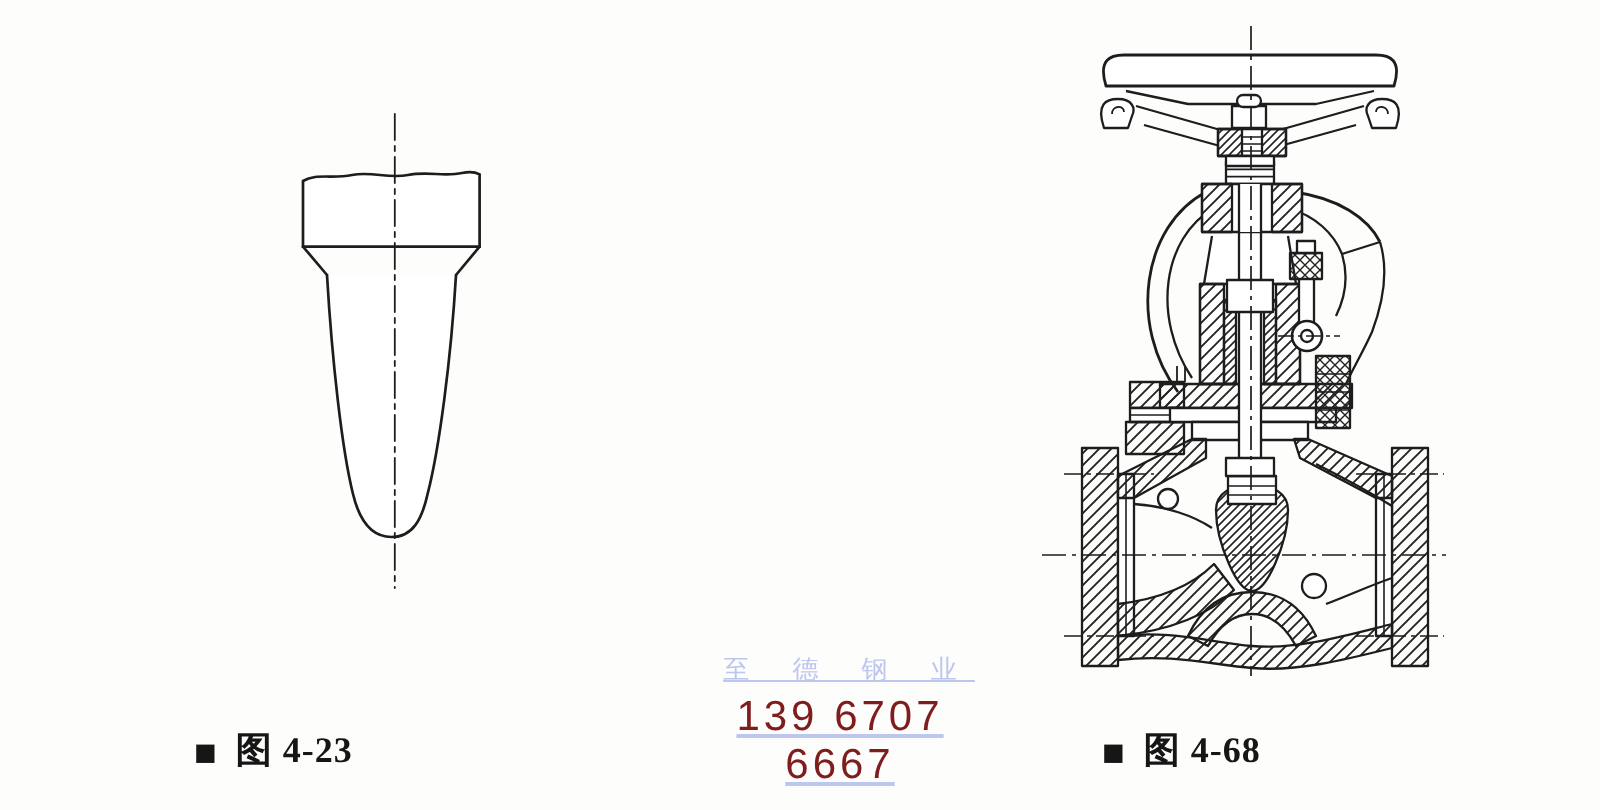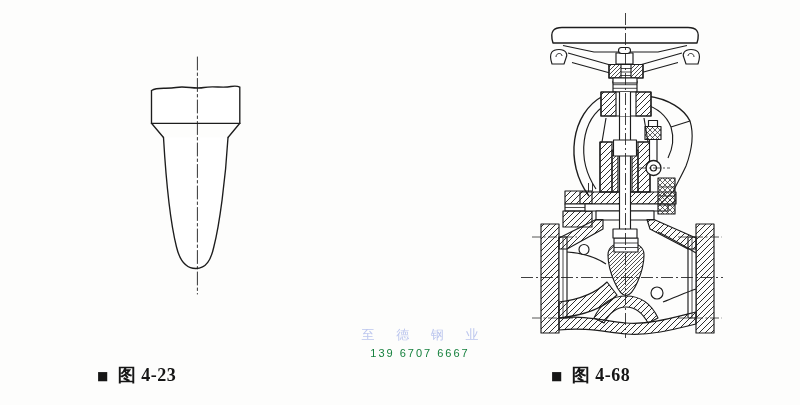--- a/index.html
+++ b/index.html
@@ -15,24 +15,24 @@
     white-space:nowrap;
   }
   .caption .bullet{
     font-size:12px;line-height:1;margin-right:9px;position:relative;top:1px;
     font-family:"DejaVu Sans",sans-serif;
   }
   .caption .figno{margin-right:16px;}
   .watermark{
     position:absolute;left:338px;top:326px;width:164px;text-align:center;
     font-family:"Liberation Sans","DejaVu Sans",sans-serif;
-    color:#bcc6ee;user-select:none;
+    color:#bcc6ee;user-select:none;text-decoration:underline;
   }
   .watermark .wm1{font-size:13px;letter-spacing:9px;margin-left:9px;}
-  .watermark .wm2{font-size:11px;letter-spacing:2px;margin-top:3px;color:#15803d;}
+  .watermark .wm2{font-size:21px;letter-spacing:2px;margin-top:3px;color:#7f1d1d;}
   svg{display:block;}
 </style>
 </head>
 <body>
 
 <svg class="fig-svg" style="left:135px;top:48px;" width="130" height="252" viewBox="135 48 130 252">
   <g stroke="#1d1d1d" fill="none" stroke-width="1.35" stroke-linecap="round">
 
     <g>
       <path fill="#fff" d="M151.5,90.5 C158,86.5 166,89.5 176,87.5 C186,85.5 194,89.5 204,87.5

